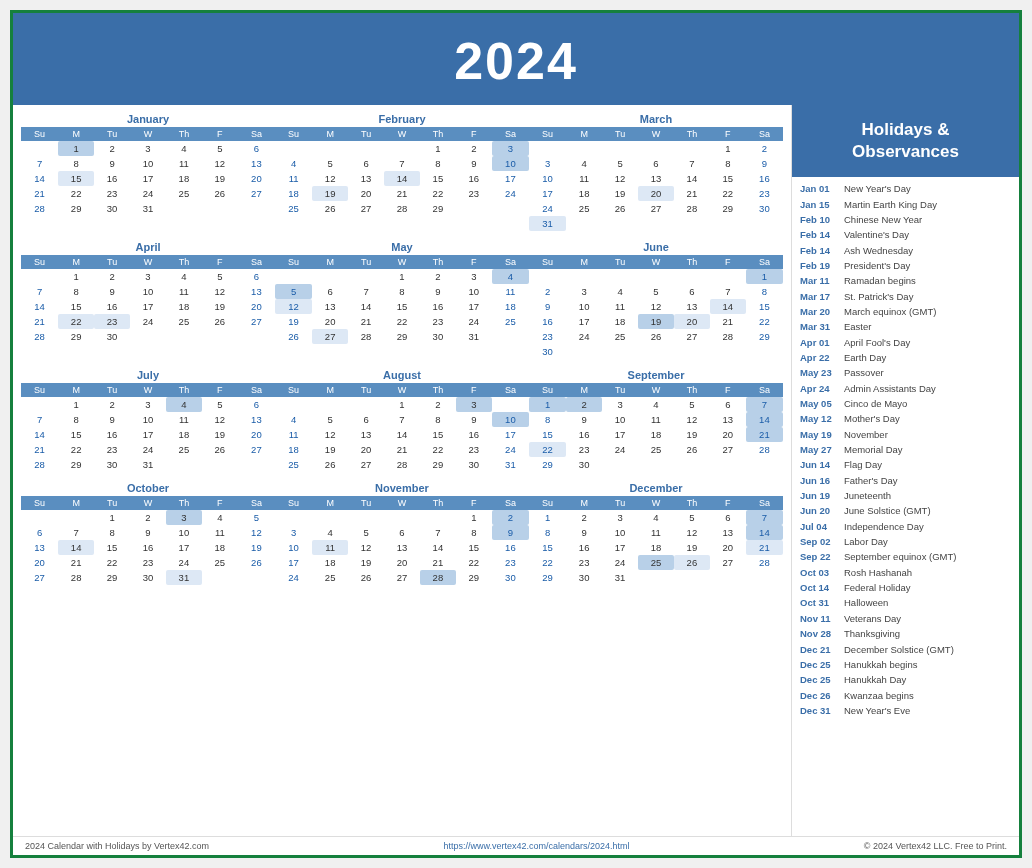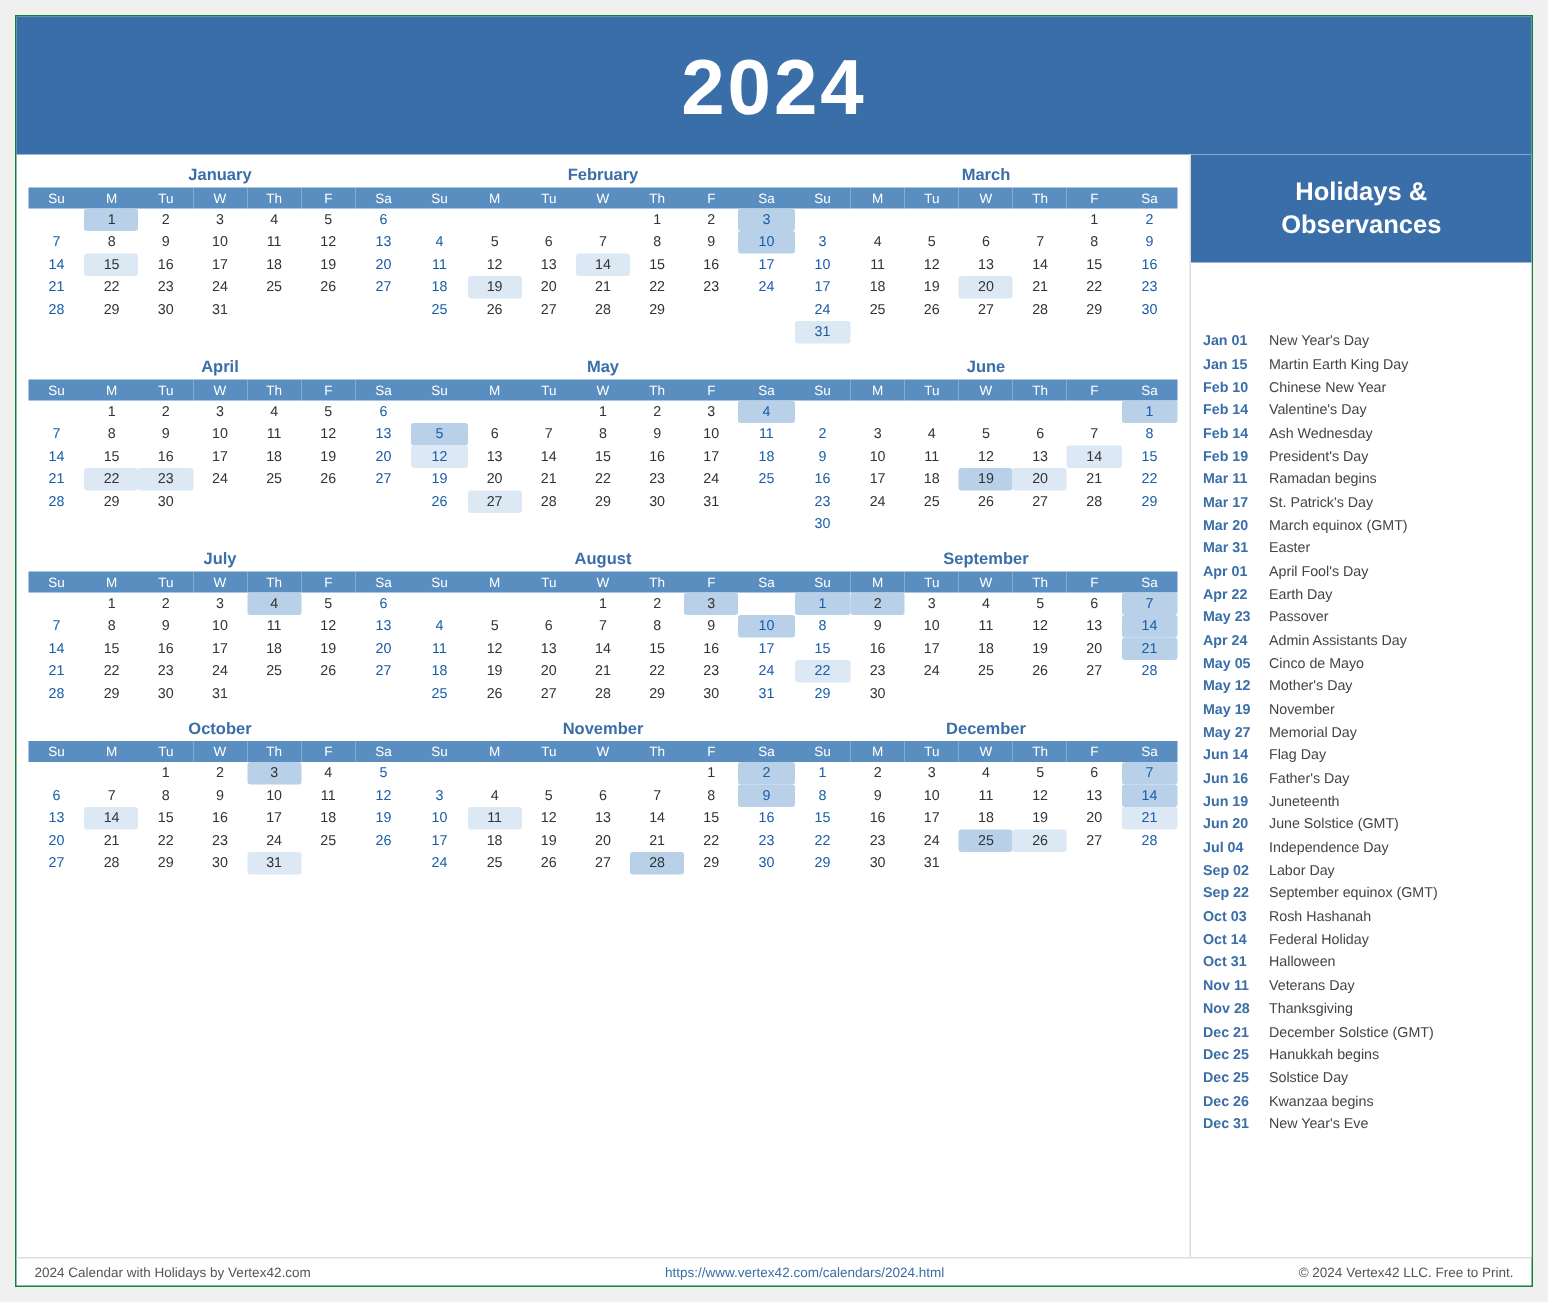--- a/index.html
+++ b/index.html
@@ -11,21 +11,21 @@
       align-items: flex-start;
       min-height: 868px;
       padding: 10px;
     }
     .page {
       background: #fff;
       width: 1012px;
       min-height: 848px;
       display: flex;
       flex-direction: column;
-      border: 1px solid #15803d;
+      border: 3px solid #15803d;
       position: relative;
     }
     .header {
       background: #3a6ea8;
       color: #fff;
       text-align: center;
       font-size: 52px;
       font-weight: bold;
       padding: 18px 0 14px;
       letter-spacing: 2px;
@@ -94,21 +94,20 @@
       color: #fff;
       text-align: center;
       font-size: 17px;
       font-weight: bold;
       padding: 14px 10px;
       line-height: 1.3;
     }
     .sidebar-list {
       padding: 6px 8px;
       font-size: 9.5px;
-      margin-top: 41px;
     }
     .sidebar-item {
       display: flex;
       gap: 4px;
       margin-bottom: 3px;
       line-height: 1.3;
     }
     .sidebar-item .date {
       color: #3a6ea8;
       font-weight: bold;
@@ -1042,21 +1041,21 @@
           <div class="sidebar-item">
             <span class="date">Dec 21</span>
             <span class="event">December Solstice (GMT)</span>
           </div>
           <div class="sidebar-item">
             <span class="date">Dec 25</span>
             <span class="event">Hanukkah begins</span>
           </div>
           <div class="sidebar-item">
             <span class="date">Dec 25</span>
-            <span class="event">Solstice Day</span>
+            <span class="event">Hanukkah Day</span>
           </div>
           <div class="sidebar-item">
             <span class="date">Dec 26</span>
             <span class="event">Kwanzaa begins</span>
           </div>
           <div class="sidebar-item">
             <span class="date">Dec 31</span>
             <span class="event">New Year's Eve</span>
           </div>
         </div>

